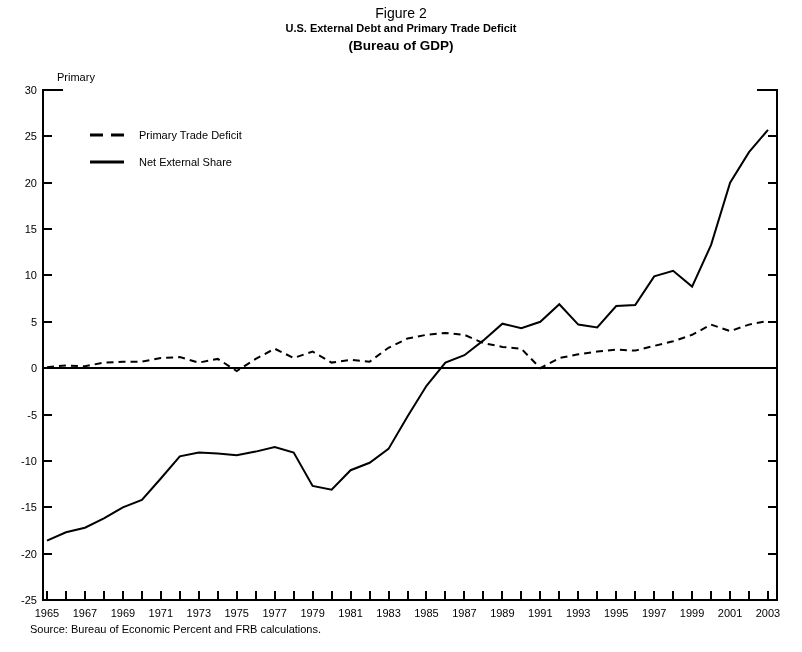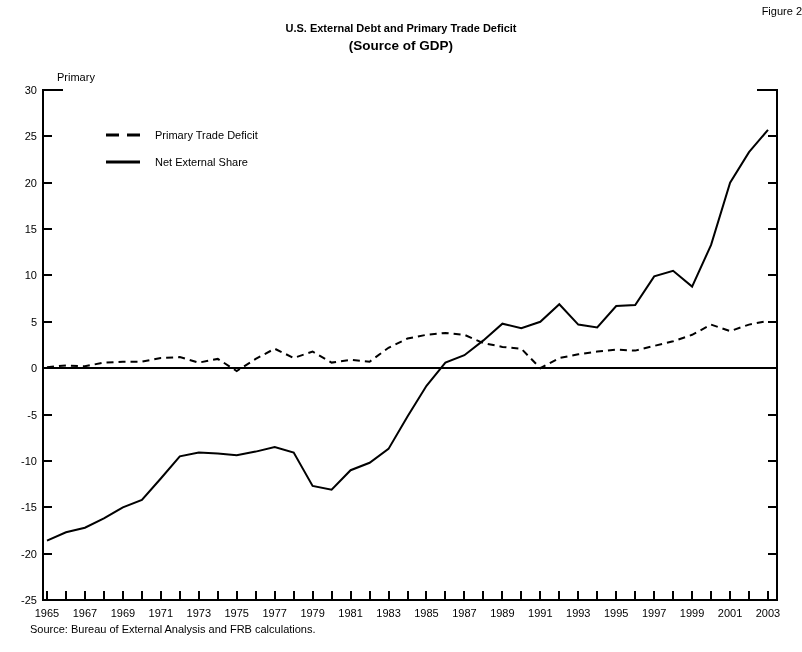--- a/index.html
+++ b/index.html
@@ -1,40 +1,40 @@
 <!DOCTYPE html>
 <html><head>
 <meta charset="utf-8">
 <style>
   html,body{margin:0;padding:0;background:#ffffff;}
   .page{
     position:relative;width:802px;height:652px;background:#ffffff;color:#000000;
     font-family:"Liberation Sans",sans-serif;overflow:hidden;
   }
-  .fig-label{position:absolute;top:5px;left:0;right:0;text-align:right;font-size:11px;}
+  .fig-label{position:absolute;top:5px;left:0;right:0;text-align:center;font-size:14px;}
   .title{position:absolute;top:22px;left:0;right:0;text-align:center;font-size:11px;font-weight:bold;}
   .subtitle{position:absolute;top:38px;left:0;right:0;text-align:center;font-size:13.5px;font-weight:bold;}
   .ylab{position:absolute;left:57px;top:71px;font-size:11px;}
-  .legend{position:absolute;left:106px;top:121px;}
+  .legend{position:absolute;left:90px;top:121px;}
   .legend-row{display:flex;align-items:center;height:27px;font-size:11px;}
   .legend-row .sample{margin-right:9px;}
   .legend-row .dashed{stroke:#000;stroke-width:3;stroke-dasharray:13 8;fill:none;}
   .legend-row .solid{stroke:#000;stroke-width:3;fill:none;}
   .source{position:absolute;left:30px;top:623px;font-size:11px;}
   #chart{position:absolute;left:0;top:0;}
   #chart text{font-family:"Liberation Sans",sans-serif;font-size:11px;fill:#000000;}
 </style>
 </head>
 <body>
 
 <div class="page">
 
   <div class="fig-label">Figure 2</div>
   <div class="title">U.S. External Debt and Primary Trade Deficit</div>
-  <div class="subtitle">(Source of GDP)</div>
+  <div class="subtitle">(Bureau of GDP)</div>
 
   <div class="ylab">Primary</div>
 
   <svg id="chart" width="802" height="652" viewBox="0 0 802 652" xmlns="http://www.w3.org/2000/svg">
       <line stroke="#000000" stroke-width="2" shape-rendering="crispEdges" x1="43" y1="368.1818181818182" x2="777" y2="368.1818181818182"></line>
       <line stroke="#000000" stroke-width="2" shape-rendering="crispEdges" x1="43" y1="89" x2="43" y2="601"></line>
       <line stroke="#000000" stroke-width="2" shape-rendering="crispEdges" x1="42" y1="600" x2="778" y2="600"></line>
       <line stroke="#000000" stroke-width="2" shape-rendering="crispEdges" x1="777" y1="89" x2="777" y2="601"></line>
       <line stroke="#000000" stroke-width="2" shape-rendering="crispEdges" x1="43" y1="90" x2="63" y2="90"></line>
       <line stroke="#000000" stroke-width="2" shape-rendering="crispEdges" x1="757" y1="90" x2="777" y2="90"></line>
@@ -141,15 +141,15 @@
       <span>Primary Trade Deficit</span>
     </div>
     <div class="legend-row">
       <svg class="sample" width="40" height="8">
           <line class="solid" x1="0" y1="4" x2="34" y2="4"></line>
         </svg>
       <span>Net External Share</span>
     </div>
   </div>
 
-  <div class="source">Source: Bureau of External Analysis and FRB calculations.</div>
+  <div class="source">Source: Bureau of Economic Percent and FRB calculations.</div>
 
 </div>
 
 </body></html>

